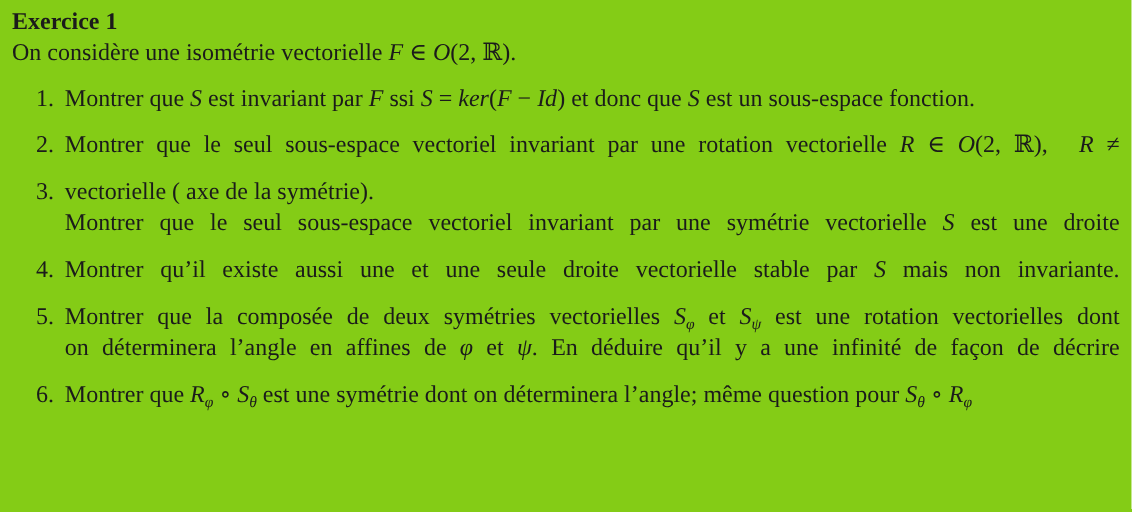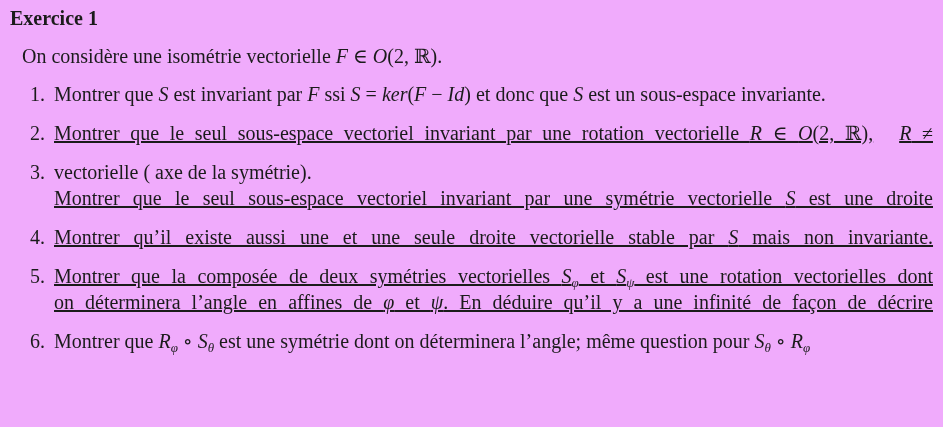--- a/index.html
+++ b/index.html
@@ -6,32 +6,32 @@
     margin: 0;
     padding: 0;
     background: #ffffff;
   }
   .page {
     position: relative;
     width: 943px;
     height: 427px;
     box-sizing: border-box;
     padding: 5px 10px 0 10px;
-    background: #f0abfc;
+    background: #84cc16;
     color: #1b1b1b;
     font-family: "Liberation Serif", "DejaVu Serif", serif;
     font-size: 20px;
     line-height: 26px;
     overflow: hidden;
   }
   .title {
     font-weight: 700;
   }
   .intro {
-    margin: 12px;
+    margin: 0;
   }
   ol.exercise-list {
     list-style: none;
     margin: 12px 0 0 0;
     padding: 0;
   }
   ol.exercise-list li {
     display: flex;
     margin: 0 0 13px 0;
   }
@@ -48,21 +48,20 @@
   .lines {
     flex: 1 1 auto;
     min-width: 0;
   }
   .line {
     text-align: justify;
     text-align-last: left;
   }
   .line.just {
     text-align-last: justify;
-    text-decoration: underline;
   }
   em {
     font-style: italic;
   }
   sub.msub {
     font-size: 13px;
     line-height: 0;
     vertical-align: -4px;
     font-style: italic;
   }
@@ -75,21 +74,21 @@
 </head>
 <body>
 
 <div class="page">
   <div class="title">Exercice 1</div>
   <div class="intro line"><span>On considère une isométrie vectorielle </span><em>F</em><span> ∈ </span><em>O</em><span>(2, ℝ).</span></div>
   <ol class="exercise-list">
     <li>
       <span class="num">1.</span>
       <div class="lines">
-          <div class="line"><span>Montrer que </span><em>S</em><span> est invariant par </span><em>F</em><span> ssi </span><em>S</em><span> = </span><em>ker</em><span>(</span><em>F</em><span> − </span><em>Id</em><span>) et donc que </span><em>S</em><span> est un sous-espace invariante.</span></div>
+          <div class="line"><span>Montrer que </span><em>S</em><span> est invariant par </span><em>F</em><span> ssi </span><em>S</em><span> = </span><em>ker</em><span>(</span><em>F</em><span> − </span><em>Id</em><span>) et donc que </span><em>S</em><span> est un sous-espace fonction.</span></div>
         </div>
     </li>
     <li>
       <span class="num">2.</span>
       <div class="lines">
           <div class="line just"><span>Montrer que le seul sous-espace vectoriel invariant par une rotation vectorielle </span><em>R</em><span> ∈ </span><em>O</em><span>(2, ℝ),</span><span class="qspace"></span><em>R</em><span> ≠</span></div>
         </div>
     </li>
     <li>
       <span class="num">3.</span>

